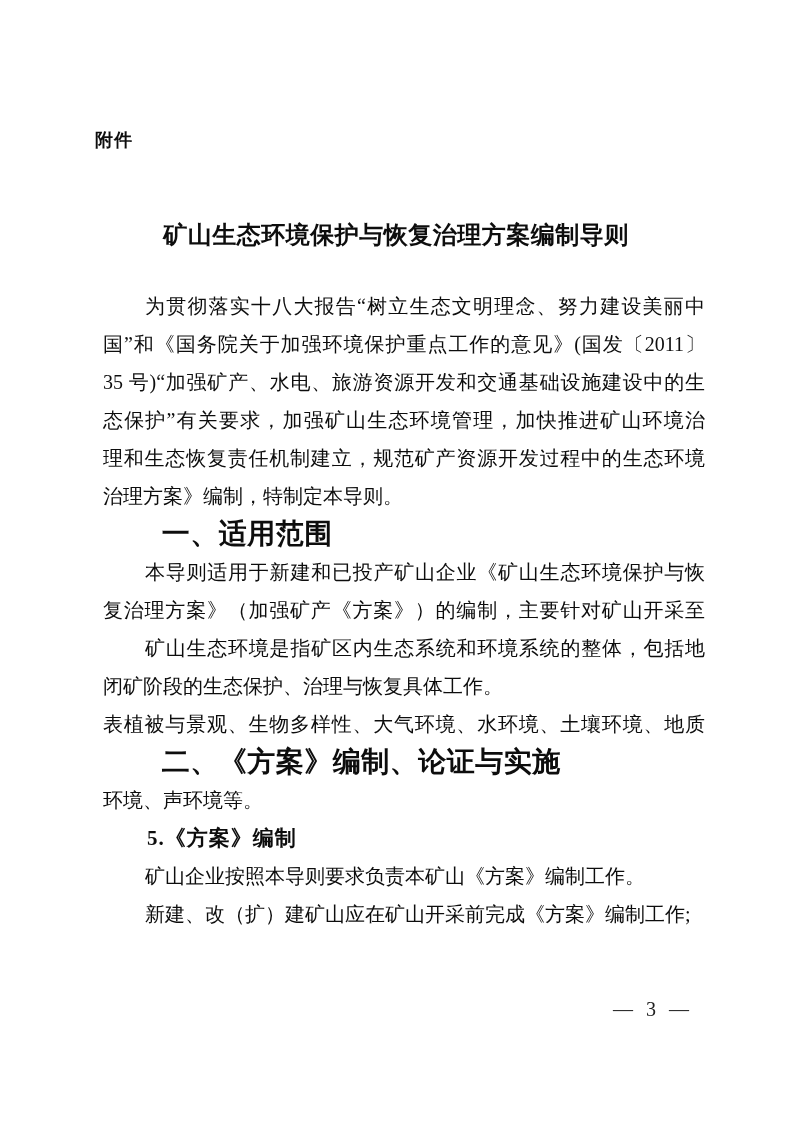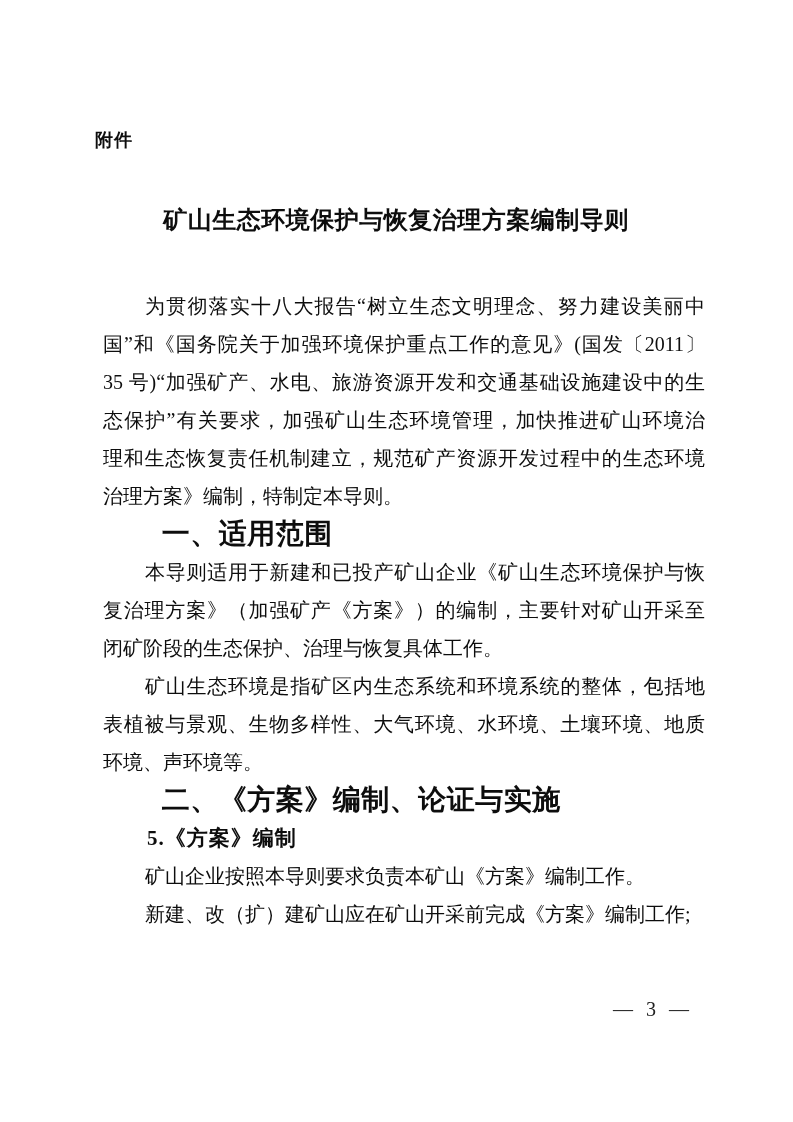--- a/index.html
+++ b/index.html
@@ -23,21 +23,21 @@
     top: 126px;
     font-family: "Liberation Sans", "DejaVu Sans", sans-serif;
     font-weight: bold;
     font-size: 18px;
     line-height: 28px;
     letter-spacing: 1px;
   }
   .doc-title {
     position: absolute;
     left: 95px;
-    top: 203px;
+    top: 218px;
     width: 602px;
     text-align: center;
     font-family: "Liberation Sans", "DejaVu Sans", sans-serif;
     font-weight: bold;
     font-size: 24px;
     line-height: 34px;
     letter-spacing: 0.5px;
     white-space: nowrap;
   }
   .doc-body {
@@ -96,27 +96,27 @@
     <div class="ln j">国”和《国务院关于加强环境保护重点工作的意见》(国发〔2011〕</div>
     <div class="ln j">35 号)“加强矿产、水电、旅游资源开发和交通基础设施建设中的生</div>
     <div class="ln j">态保护”有关要求，加强矿山生态环境管理，加快推进矿山环境治</div>
     <div class="ln j">理和生态恢复责任机制建立，规范矿产资源开发过程中的生态环境</div>
     <div class="ln">治理方案》编制，特制定本导则。</div>
 
     <div class="ln hsans ind">一、适用范围</div>
 
     <div class="ln j ind">本导则适用于新建和已投产矿山企业《矿山生态环境保护与恢</div>
     <div class="ln j">复治理方案》（加强矿产《方案》）的编制，主要针对矿山开采至</div>
+    <div class="ln j ind">矿山生态环境是指矿区内生态系统和环境系统的整体，包括地</div>
+
     <div class="ln">闭矿阶段的生态保护、治理与恢复具体工作。</div>
+    <div class="ln j">表植被与景观、生物多样性、大气环境、水环境、土壤环境、地质</div>
+    <div class="ln hsans ind">二、《方案》编制、论证与实施</div>
 
-    <div class="ln j ind">矿山生态环境是指矿区内生态系统和环境系统的整体，包括地</div>
-    <div class="ln j">表植被与景观、生物多样性、大气环境、水环境、土壤环境、地质</div>
     <div class="ln">环境、声环境等。</div>
-
-    <div class="ln hsans ind">二、《方案》编制、论证与实施</div>
 
     <div class="ln hkai ind">5.《方案》编制</div>
 
     <div class="ln ind">矿山企业按照本导则要求负责本矿山《方案》编制工作。</div>
     <div class="ln ind">新建、改（扩）建矿山应在矿山开采前完成《方案》编制工作;</div>
 
   </div>
 
   <div class="page-number">— 3 —</div>
 

